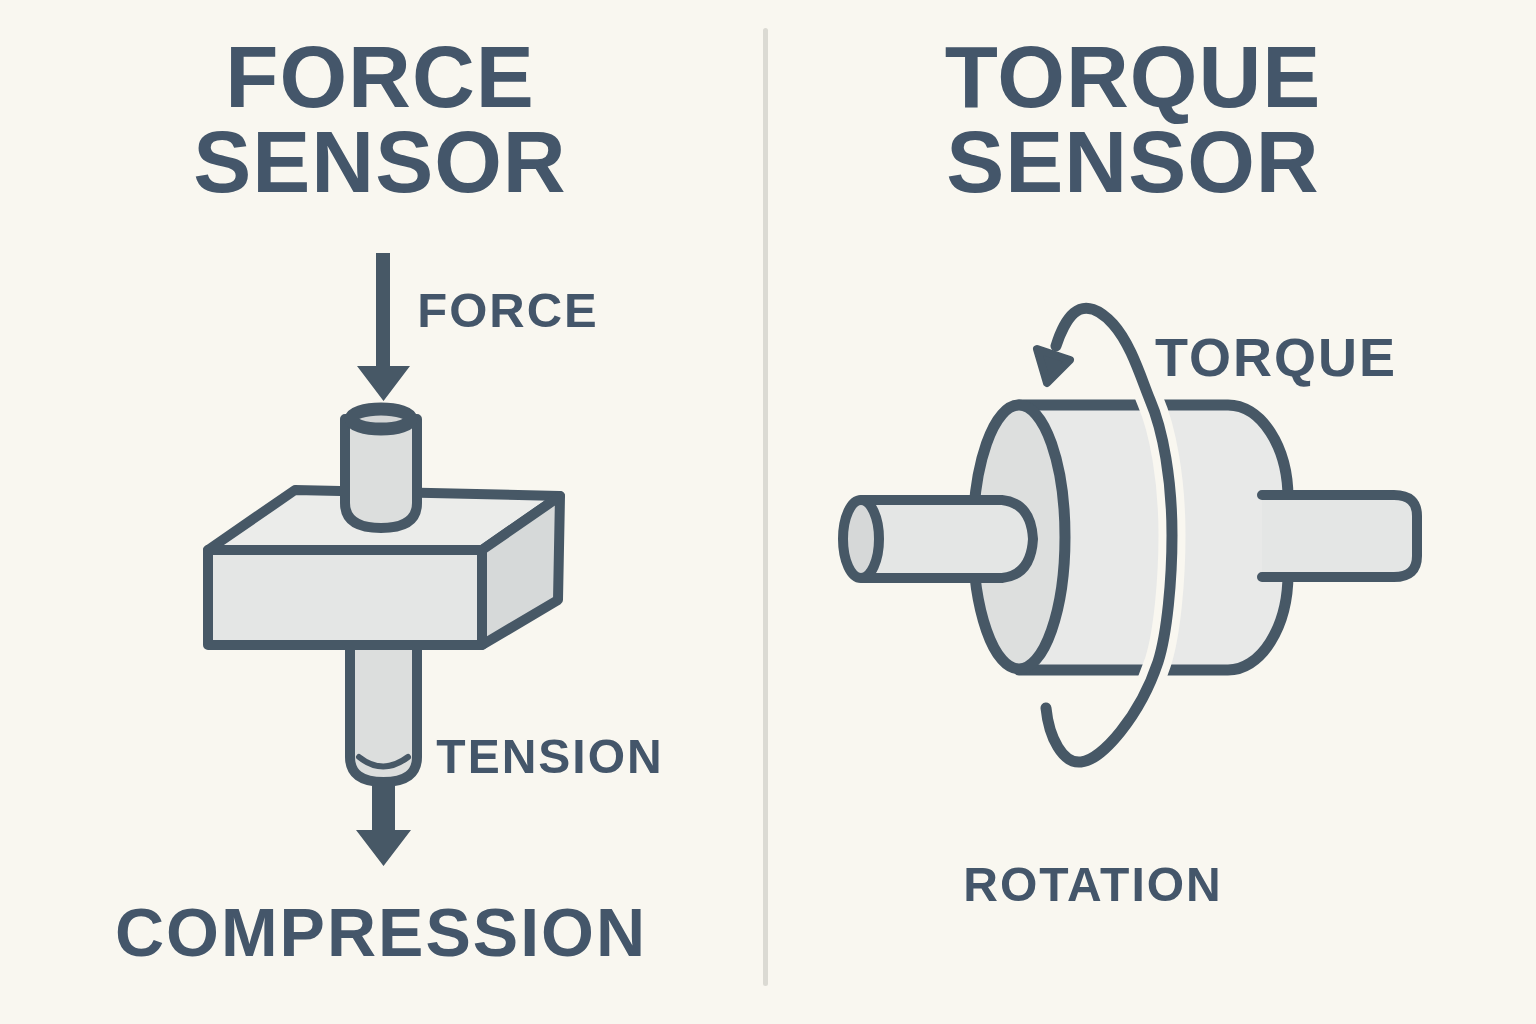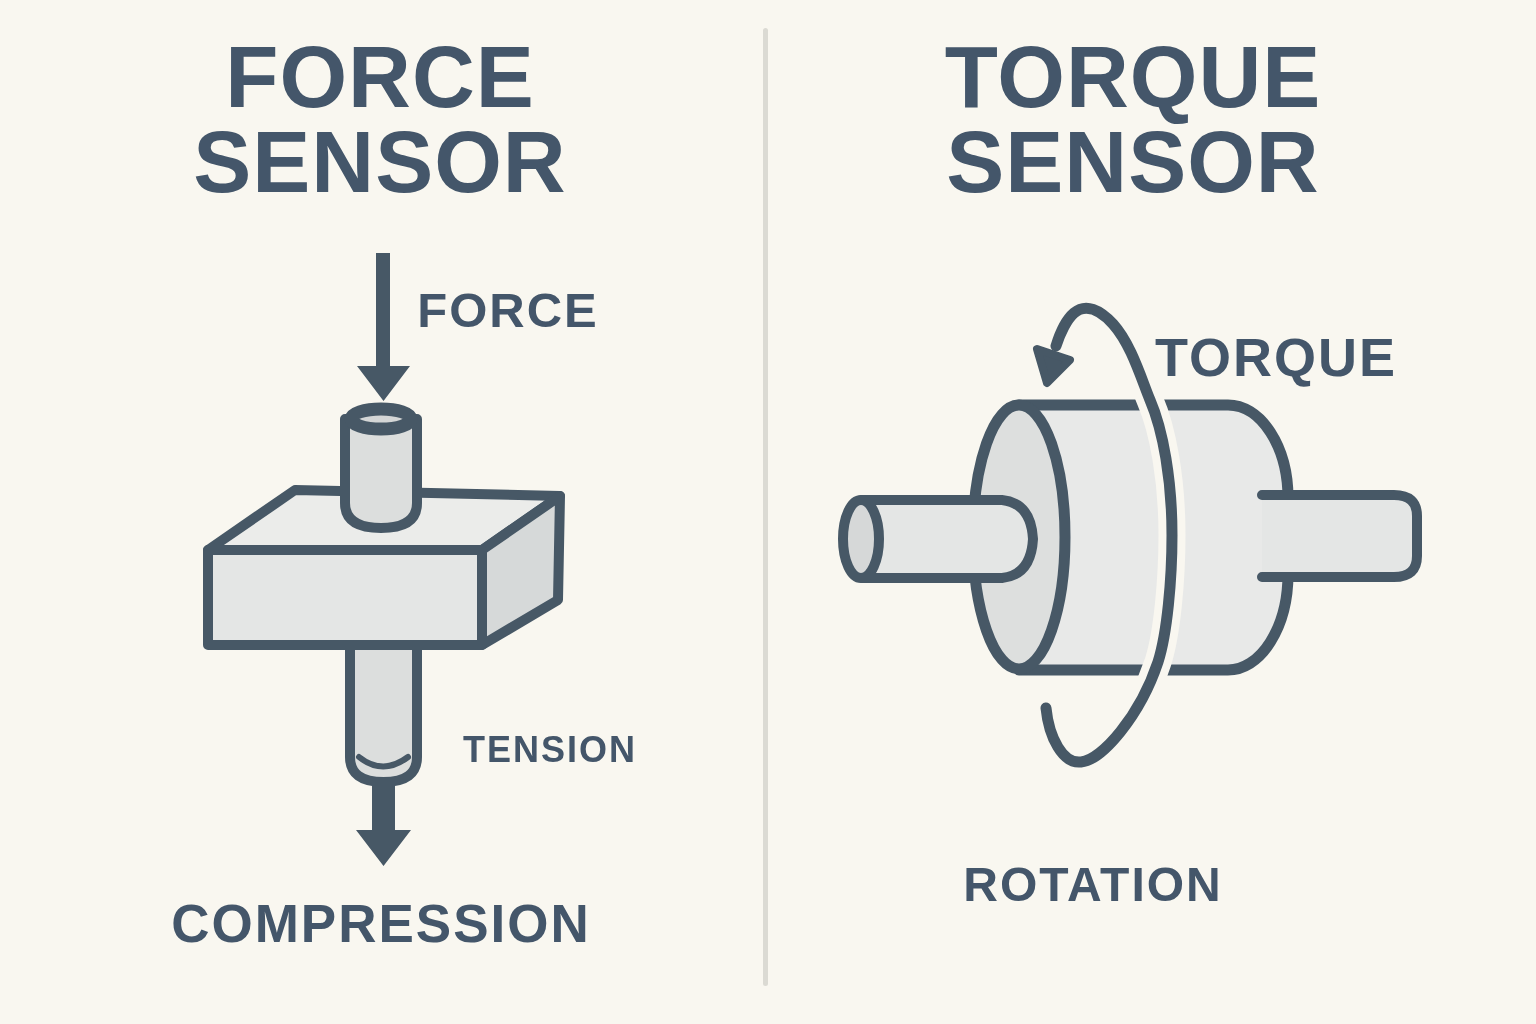--- a/index.html
+++ b/index.html
@@ -26,22 +26,22 @@
     font-size:87px;font-weight:700;line-height:85px;
     letter-spacing:1px;color:var(--ink);text-align:center;white-space:nowrap;
   }
   .title-left{left:380px;}
   .title-right{left:1133px;}
   .lbl{
     position:absolute;transform:translateX(-50%);
     font-weight:700;color:var(--ink);white-space:nowrap;letter-spacing:2px;
   }
   .lbl-force{left:508px;top:282px;font-size:49px;}
-  .lbl-tension{left:550px;top:729px;font-size:36px;}
-  .lbl-compression{left:381px;top:893px;font-size:53px;}
+  .lbl-tension{left:550px;top:729px;font-size:48px;}
+  .lbl-compression{left:381px;top:893px;font-size:68px;}
   .lbl-torque{left:1276px;top:326px;font-size:54px;}
   .lbl-rotation{left:1093px;top:857px;font-size:48px;}
 </style>
 </head>
 <body>
 
 <div class="canvas">
 
   <svg class="shapes" width="1536" height="1024" viewBox="0 0 1536 1024">
 

